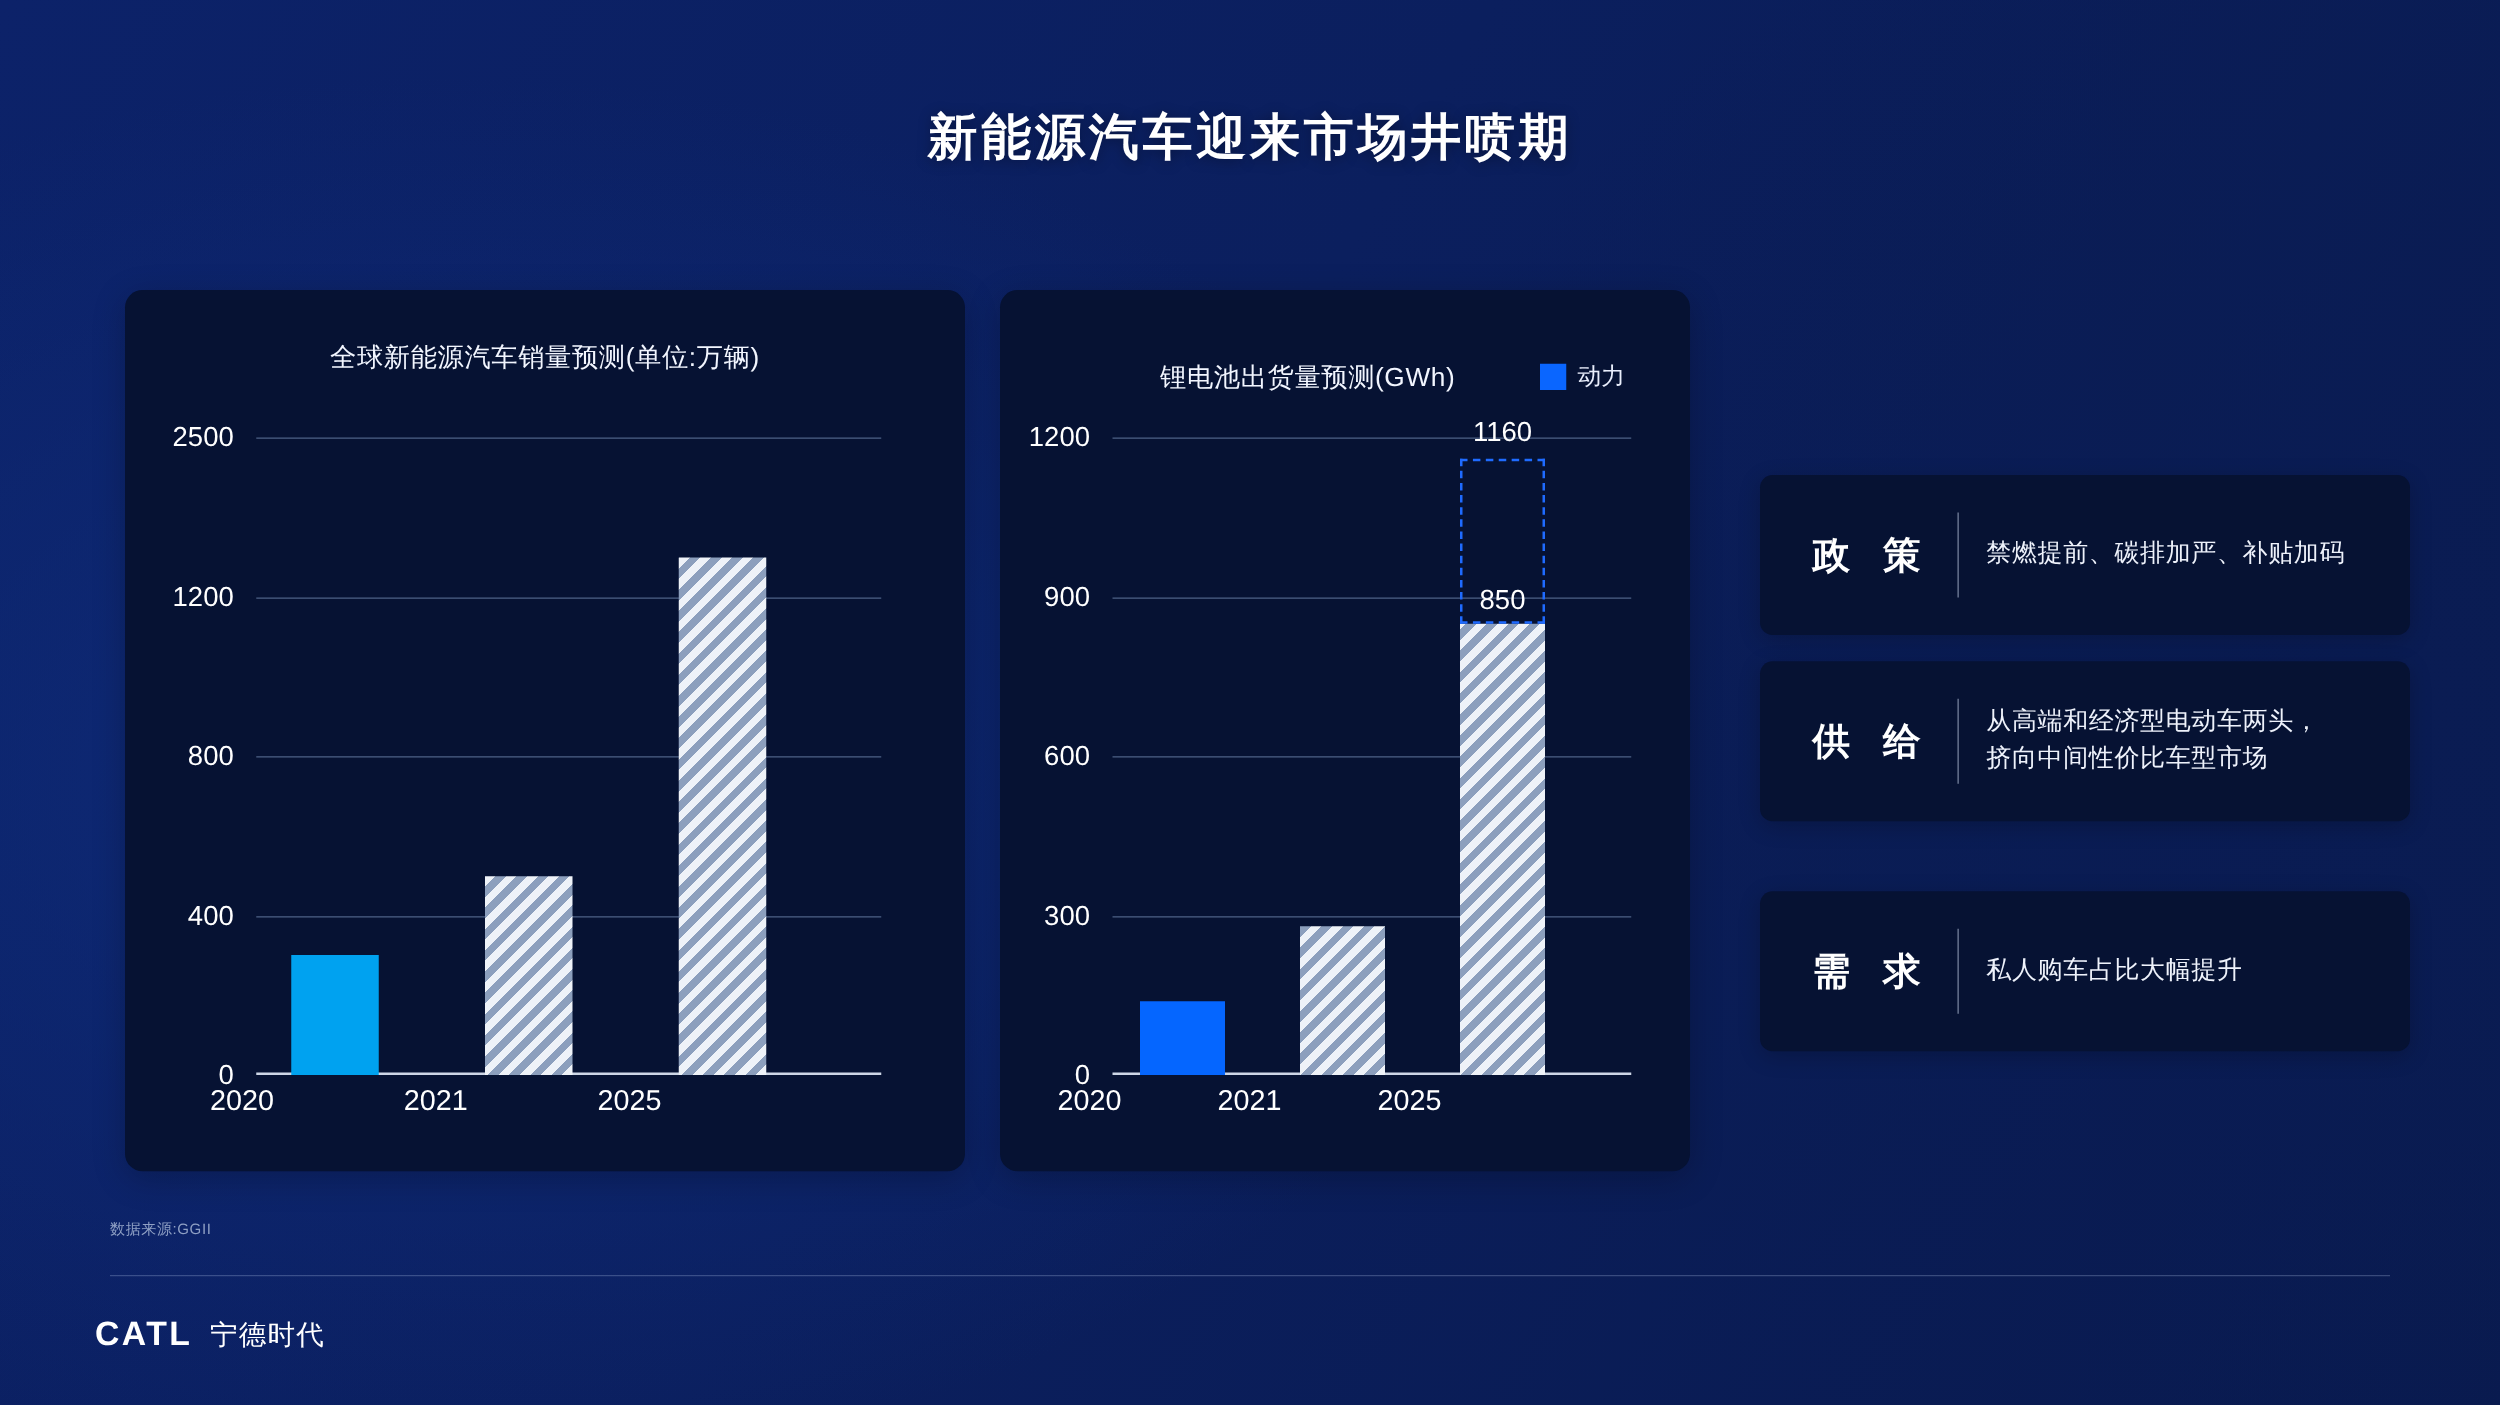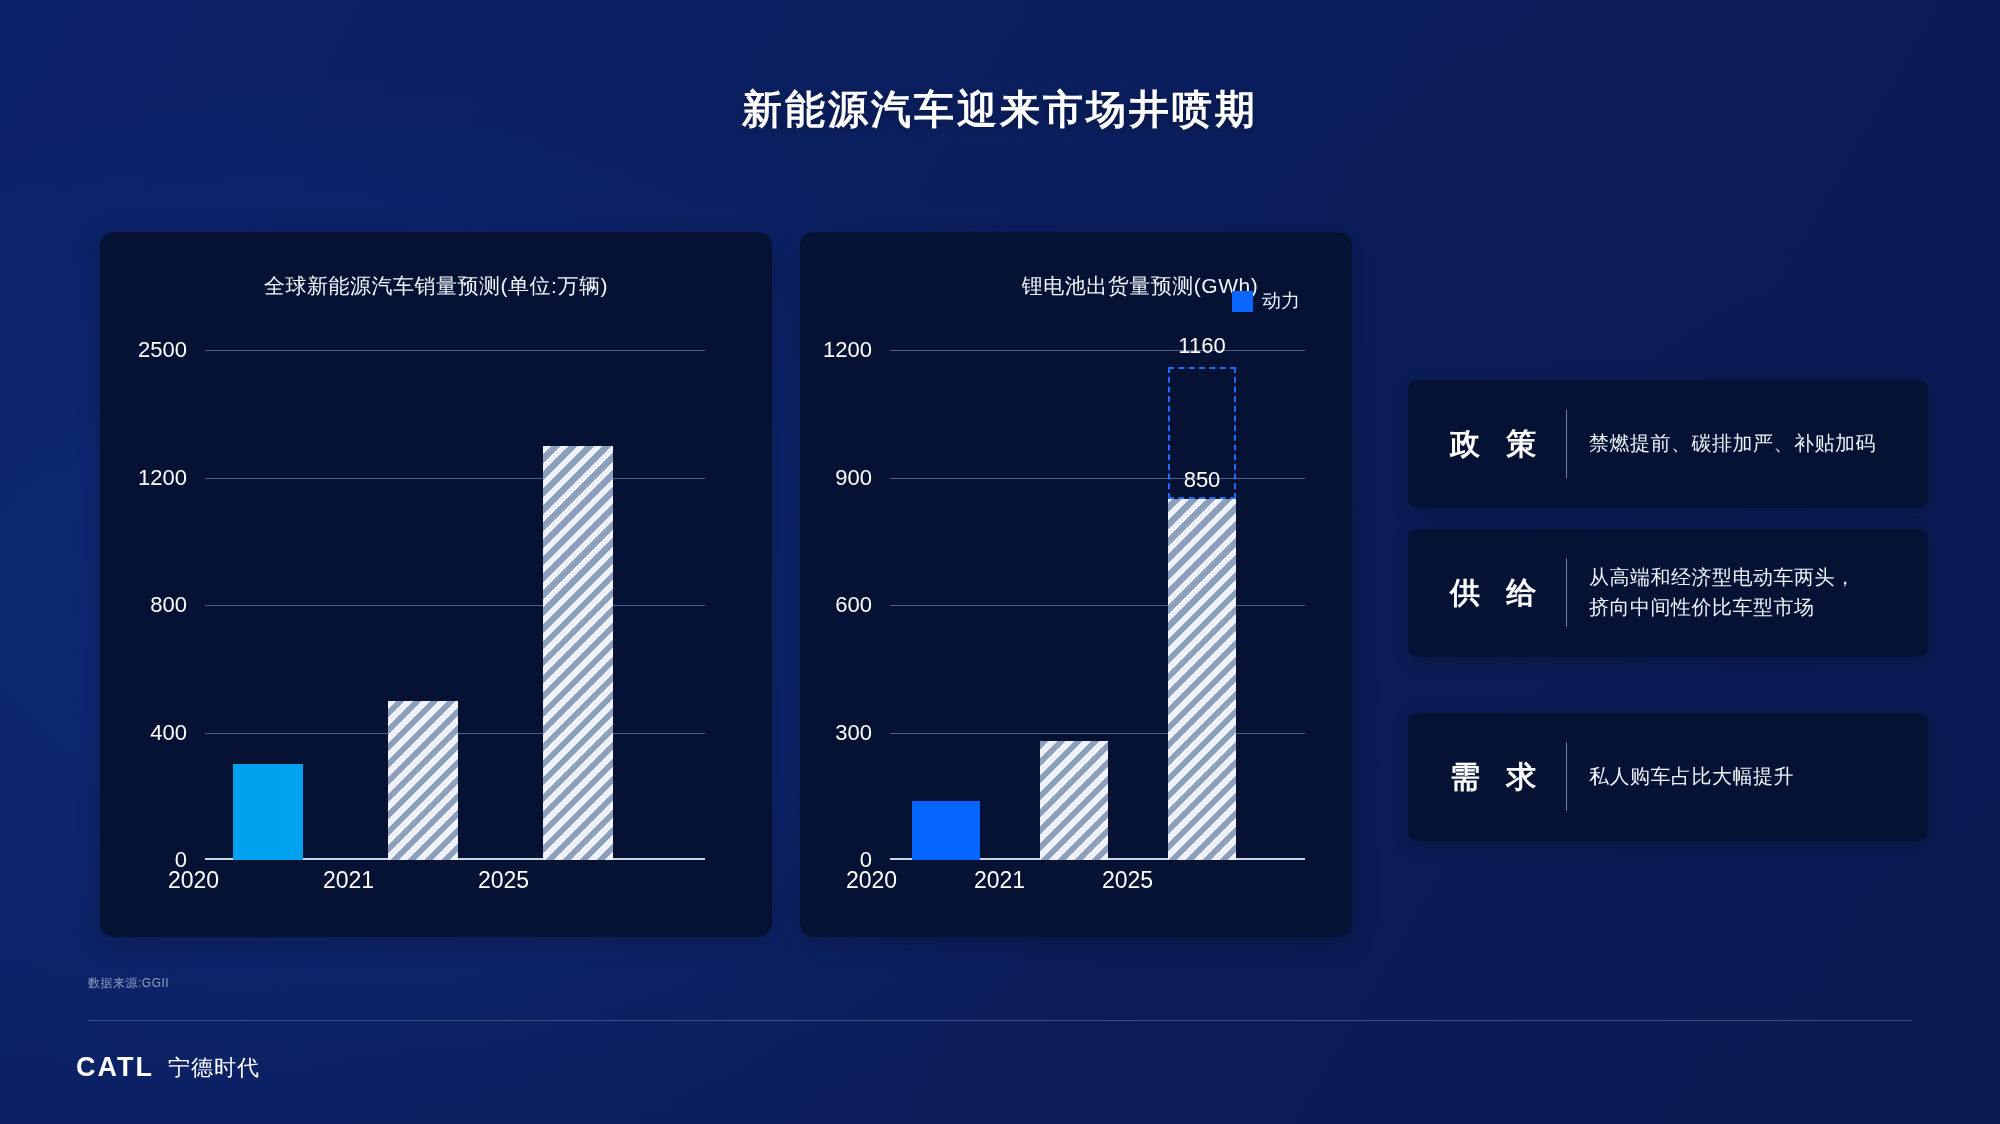--- a/index.html
+++ b/index.html
@@ -38,21 +38,21 @@
   #panel-right { left:800px; top:232px; width:552px; height:705px; }
 
   .chart-title {
     position:absolute; top:40px; left:0; right:0;
     text-align:center;
     color:#f2f6ff;
     font-size:21px;
     letter-spacing:.5px;
     white-space:nowrap;
   }
-  #panel-right .chart-title { text-align:center; left:128px; }
+  #panel-right .chart-title { text-align:left; left:128px;margin-top:16px; }
   .legend {
     position:absolute;
     top:288px; left:1232px;
     display:flex; align-items:center; gap:9px;
     z-index:6;
   }
   .legend-swatch { width:21px; height:21px; background:#0a66ff; display:block; }
   .legend-label  { color:#e9eefc; font-size:19px; }
 
   

